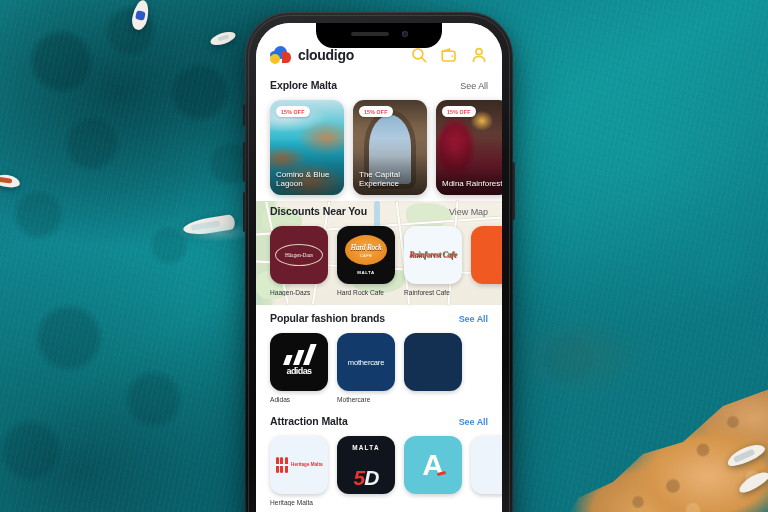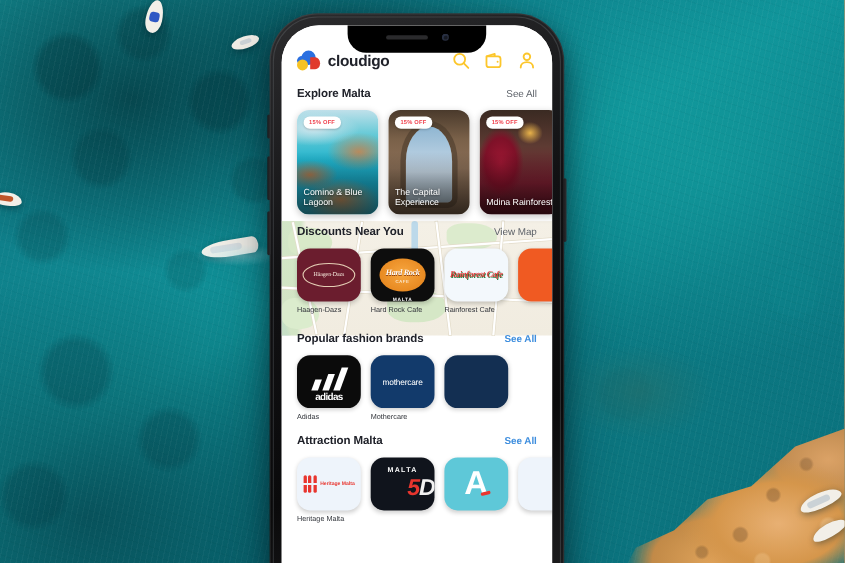--- a/index.html
+++ b/index.html
@@ -5,21 +5,21 @@
   * { box-sizing: border-box; margin: 0; padding: 0; }
   html, body {
     width: 768px; height: 512px;
     overflow: hidden;
     font-family: "Liberation Sans", sans-serif;
   }
   #scene {
     position: relative;
     width: 768px; height: 512px;
     overflow: hidden;
-    background: #f97316;
+    background: #701a75;
   }
   
   .bg-base {
     position: absolute; inset: 0;
     background:
       radial-gradient(ellipse 300px 220px at 120px 90px, rgba(3,52,58,.75) 0%, rgba(3,52,58,0) 72%),
       radial-gradient(ellipse 260px 190px at 300px 40px, rgba(4,60,66,.55) 0%, rgba(4,60,66,0) 70%),
       radial-gradient(ellipse 420px 300px at 80px 470px, rgba(4,48,58,.62) 0%, rgba(4,48,58,0) 75%),
       radial-gradient(ellipse 330px 250px at 640px 150px, rgba(20,160,160,.55) 0%, rgba(20,160,160,0) 72%),
       radial-gradient(ellipse 400px 260px at 560px 420px, rgba(13,116,124,.55) 0%, rgba(13,116,124,0) 76%),
@@ -247,21 +247,21 @@
       linear-gradient(72deg, rgba(170,206,230,.65) 0 2%, rgba(170,206,230,0) 3.4%),
       linear-gradient(to bottom, #f4f0e6, #f1ece0);
     z-index: 1;
   }
   .road { position: absolute; background: #fff; box-shadow: 0 0 0 .6px #e2dbc8; }
   .mpatch { position: absolute; border-radius: 40% 60% 55% 45%; }
 
   
   .tile-wrap { flex: 0 0 auto; width: 58px; }
   .tile {
-    width: 58px; height: 48px; border-radius: 12px;
+    width: 58px; height: 58px; border-radius: 12px;
     display: flex; align-items: center; justify-content: center;
     overflow: hidden; position: relative;
     box-shadow: 0 1.5px 4px rgba(0,0,0,.18);
   }
   .tile-label {
     margin-top: 5px; font-size: 6.6px; color: #31343a; text-align: left;
     white-space: nowrap; overflow: hidden; text-overflow: ellipsis;
   }
   .t-haagen { background: #6b1d2e; }
   .hd-oval {
@@ -303,21 +303,21 @@
   .t-mother { background: #123a6b; }
   .mc-word { color:#fff; font-size: 7.6px; letter-spacing: -.2px; }
   .t-heritage { background: #eef4fb; display:flex; gap: 3px; align-items:center; justify-content:center; }
   .hm-glyph { display:flex; flex-direction: column; gap: 1.5px; }
   .hm-row { display:flex; gap: 1.5px; }
   .hm-row span { display:block; width: 3.2px; height: 7px; background:#e8352e; border-radius: 1.6px 1.6px 0 0; }
   .hm-row.dn span { border-radius: 0 0 1.6px 1.6px; }
   .hm-text { color:#e8352e; font-size: 4.6px; font-weight: bold; line-height: 1.2; }
   .t-5d { background: #10141c; display:block; }
   .fd-top { color:#fff; font-size: 6.4px; font-weight: bold; letter-spacing: 1.2px; text-align:center; margin-top: 8px; }
-  .fd-main { text-align:right; margin-top: 1px; }
+  .fd-main { text-align:center; margin-top: 15px; }
   .fd-5 { color:#e8352e; font-size: 21px; font-weight: bold; font-style: italic; letter-spacing:-1px; }
   .fd-d { color:#f2f2f2; font-size: 21px; font-weight: bold; font-style: italic; letter-spacing:-1px; }
   .t-aqua { background: #5ec8d8; }
   .aq-a { color:#fff; font-size: 30px; font-weight: bold; line-height: 1; position: relative; }
   .aq-a::after {
     content:""; position:absolute; right:-2px; bottom: 5px; width: 9px; height: 3px;
     background:#e8352e; border-radius: 2px; transform: rotate(-14deg);
   }
 </style>
 </head>

